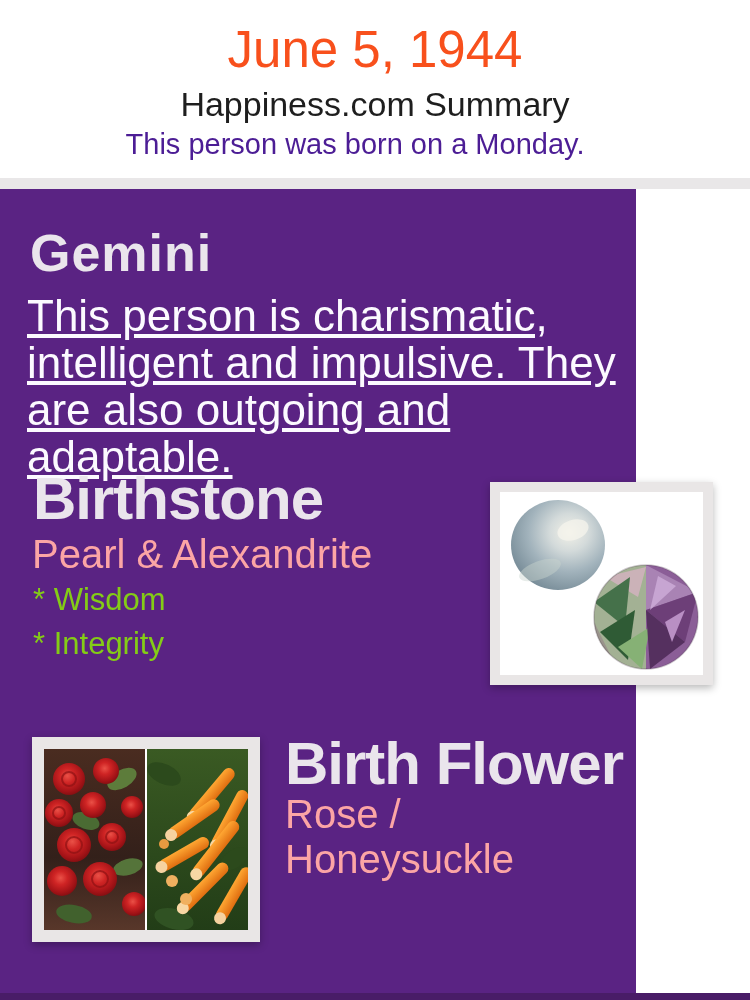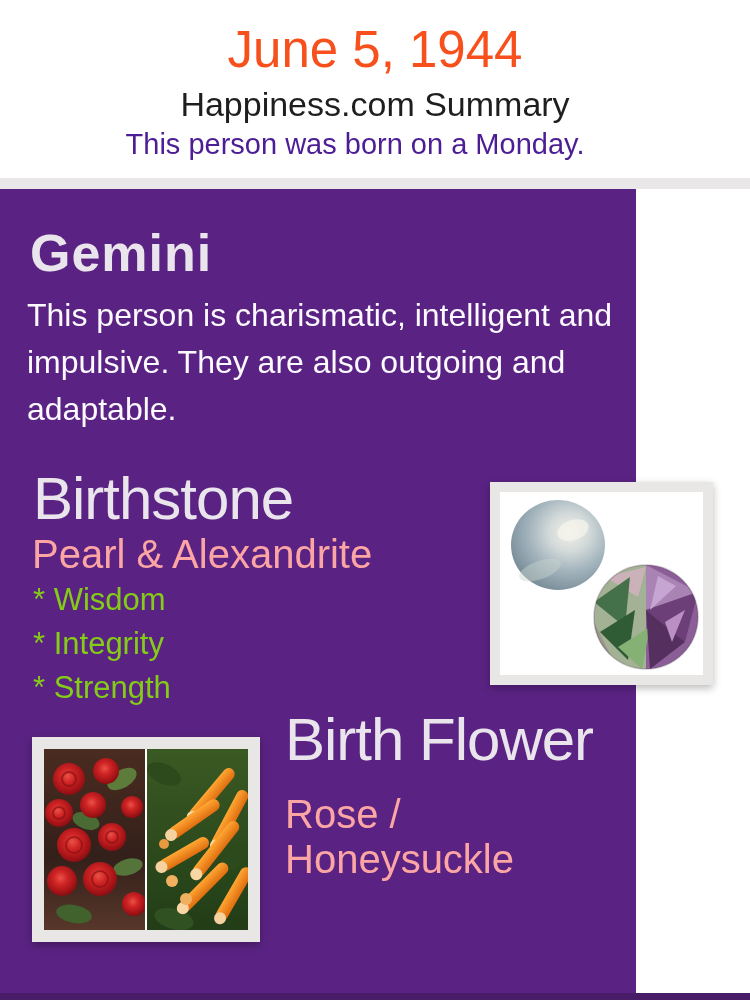--- a/index.html
+++ b/index.html
@@ -27,40 +27,40 @@
   
   .panel{position:absolute;top:189px;left:0;width:636px;height:811px;background:#5a2383;}
   .panel-bottom-strip{position:absolute;left:0;bottom:0;width:750px;height:7px;background:#491c67;}
 
   .zodiac-heading{
     position:absolute;top:34px;left:30px;
     font-size:52px;font-weight:bold;color:#eae5ec;letter-spacing:1px;
   }
   .zodiac-desc{
     position:absolute;top:103px;left:27px;width:640px;
-    font-size:32px;line-height:47px;color:#fcfaff;
+    font-size:44px;line-height:47px;color:#fcfaff;text-decoration:underline;
   }
 
   .section-heading{
-    position:absolute;font-size:60px;font-weight:normal;color:#eae5ec;letter-spacing:-1px;
+    position:absolute;font-size:60px;font-weight:bold;color:#eae5ec;letter-spacing:-1px;
   }
   .section-sub{
     position:absolute;font-size:40px;color:#fca5a5;
   }
   .trait-list{
     position:absolute;margin:0;padding:0;list-style:none;
     font-size:31px;color:#84cc16;
   }
   .trait-list li{height:44px;}
 
   .bs-heading{top:275px;left:33px;}
   .bs-sub{top:343px;left:32px;}
   .bs-traits{top:393px;left:33px;}
 
-  .bf-heading{top:516px;left:285px;}
+  .bf-heading{top:540px;left:285px;}
   .bf-sub{top:603px;left:285px;}
   .bf-traits{top:658px;left:283px;}
   .bf-traits li{height:45px;}
 
   
   .photo-frame{
     position:absolute;background:#e9e6e6;box-shadow:0 3px 8px rgba(0,0,0,0.28);
   }
   .photo-frame .photo-inner{background:#ffffff;}
   .stone-frame{left:490px;top:293px;width:203px;height:183px;padding:10px;}
@@ -83,21 +83,20 @@
   <div class="panel">
 
     <div class="zodiac-heading">Gemini</div>
     <div class="zodiac-desc">This person is charismatic, intelligent and impulsive. They are also outgoing and adaptable.</div>
 
     <div class="section-heading bs-heading">Birthstone</div>
     <div class="section-sub bs-sub">Pearl &amp; Alexandrite</div>
     <ul class="trait-list bs-traits">
       <li>* Wisdom</li>
       <li>* Integrity</li>
-      <li>* Strength</li>
     </ul>
 
     <figure class="photo-frame stone-frame" style="margin:0;">
       <div class="photo-inner">
         <svg width="203" height="183" viewBox="0 0 203 183" xmlns="http://www.w3.org/2000/svg">
           <defs>
             <radialGradient id="pearlGrad" cx="0.62" cy="0.36" r="0.75">
               <stop offset="0%" stop-color="#f2f1e8"></stop>
               <stop offset="28%" stop-color="#d3dada"></stop>
               <stop offset="58%" stop-color="#a2b3bc"></stop>

